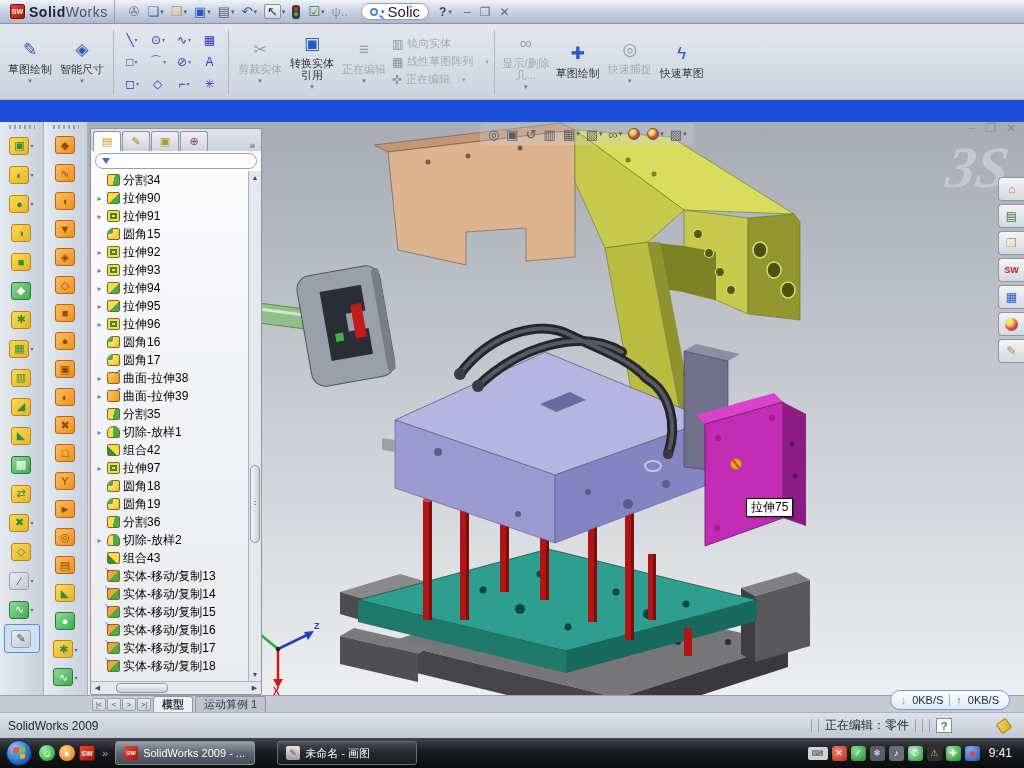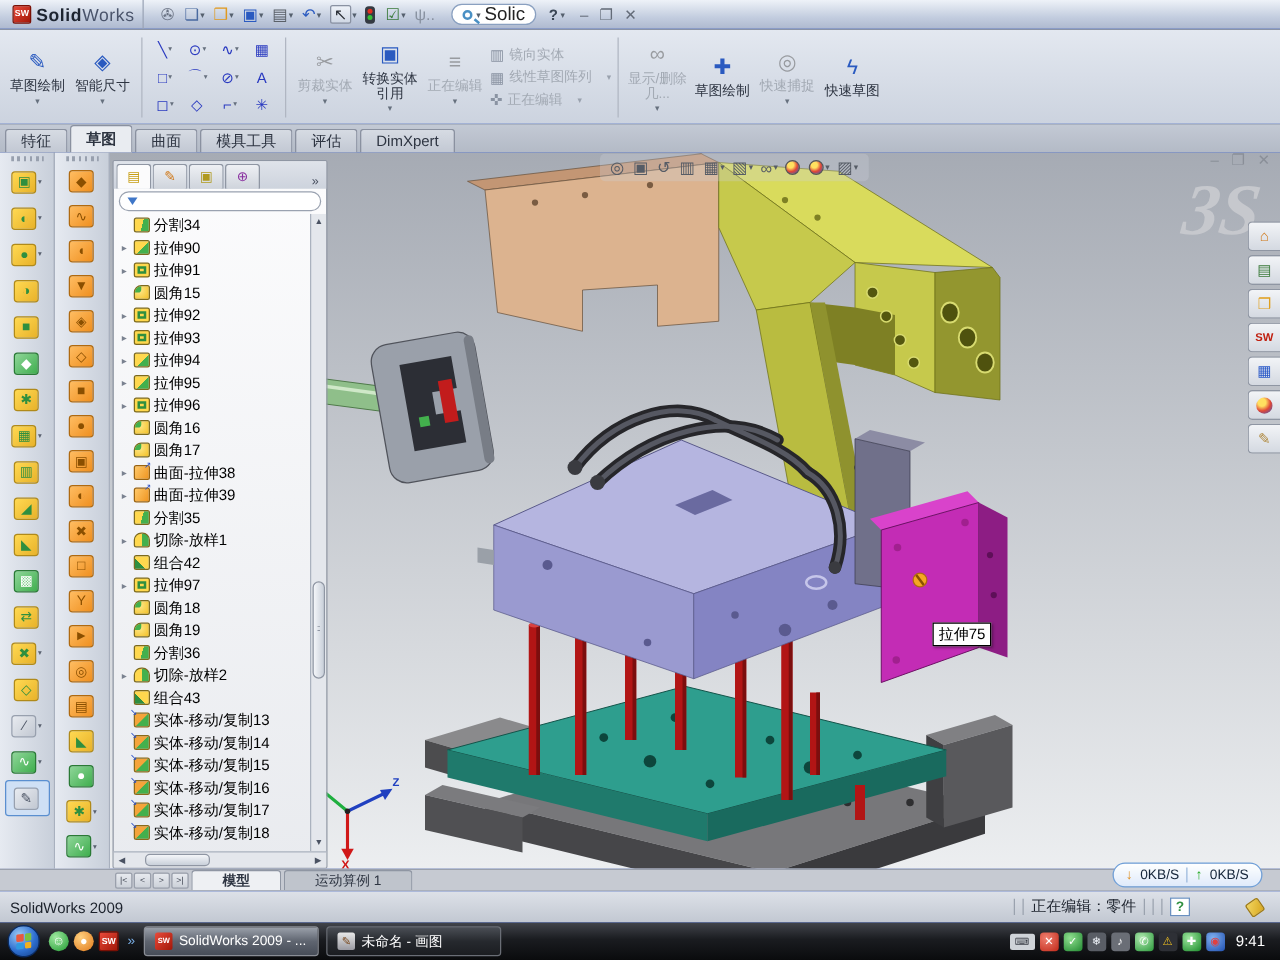--- a/index.html
+++ b/index.html
@@ -127,21 +127,21 @@
 .tp5{color:#2858c8}.tp7{color:#b08a40}
 
 
 .vp-tooltip{position:absolute;left:746px;top:376px;height:19px;line-height:17px;padding:0 4px;background:#fff;
  border:1px solid #000;font-size:12px;color:#000;box-shadow:1px 1px 2px rgba(0,0,0,.35)}
 
 
 .dockrow{position:absolute;left:0;top:695px;width:1024px;height:17px;background:#c6cad2;border-top:1px solid #9aa0ac;display:flex;align-items:flex-end;padding-left:92px;gap:2px}
 .navbtn{width:14px;height:13px;margin-bottom:1px;background:linear-gradient(#e7eaef,#ccd1d9);border:1px solid #9aa0ac;border-radius:2px;
  font-size:7px;color:#3e4450;display:flex;align-items:center;justify-content:center}
-.dtab{height:16px;padding:0 24px;font-size:11px;color:#2e3542;display:flex;align-items:center;background:#bfc4cc;
+.dtab{height:16px;padding:0 8px;font-size:11px;color:#2e3542;display:flex;align-items:center;background:#bfc4cc;
  border:1px solid #8f96a3;border-bottom:none;border-radius:3px 3px 0 0}
 .dtab.active{background:#eef0f3;font-weight:bold}
 .netmon{position:absolute;right:14px;top:-6px;height:20px;display:flex;align-items:center;gap:6px;padding:0 10px;
  background:linear-gradient(#feffff,#dfeafa);border:1px solid #6f9fd8;border-radius:10px;font-size:11px;color:#15253a}
 .netmon .dn{color:#e09020;font-weight:bold}.netmon .up{color:#22a822;font-weight:bold}
 .netmon .nsep{width:1px;height:12px;background:#9ab8dc}
 
 
 .statusbar{position:absolute;left:0;top:712px;width:1024px;height:26px;background:linear-gradient(#dde1e8,#c2c8d2);
  border-top:1px solid #aab0bc;display:flex;align-items:center;padding:0 8px;font-size:12px;color:#1c222c}
@@ -401,29 +401,20 @@
         </div>
 
         <div class="bigbtn">
           <span class="big-ic" style="color:#2a5ac0">ϟ</span>
           <span class="lbl">快速草图</span>
           <span class="dd"></span>
         </div>
       </div>
   </div>
 
-  <div class="tabsrow">
-
-  <div class="rtab">特征</div>
-      <div class="rtab active">草图</div>
-      <div class="rtab">曲面</div>
-      <div class="rtab">模具工具</div>
-      <div class="rtab">评估</div>
-      <div class="rtab">DimXpert</div>
-    </div>
 
   <div class="main">
     <div class="watermark">3S</div>
 
     <svg id="model-svg" viewBox="0 0 936 573">
 
       <g>
         <polygon points="300,30 487,8 473,1 286,23" fill="#c39674" stroke="#6b543f" stroke-width="0.6"></polygon>
         <polygon points="300,30 487,8 487,135 438,139 438,106 378,110 378,143 310,128" fill="#dcb38f" stroke="#6b543f" stroke-width="0.6"></polygon>
         <circle cx="340" cy="40" r="2.5" fill="#7a5c42"></circle>
@@ -1143,21 +1134,21 @@
           <span class="f4"></span>
       </div>
     </div>
     <div class="quick">
 
     <span class="qicon q-msn">☺</span>
         <span class="qicon q-dl">●</span>
         <span class="qicon swcube">SW</span>
       </div>
     <span class="qchev">»</span>
-    <span style="display:flex;gap:6px">
+    <span style="display:flex;gap:22px">
 
         <div class="taskbtn active">
           <span class="ticon sw">SW</span>
           <span>SolidWorks 2009 - ...</span>
         </div>
 
         <div class="taskbtn">
           <span class="ticon paint">✎</span>
           <span>未命名 - 画图</span>
         </div>

